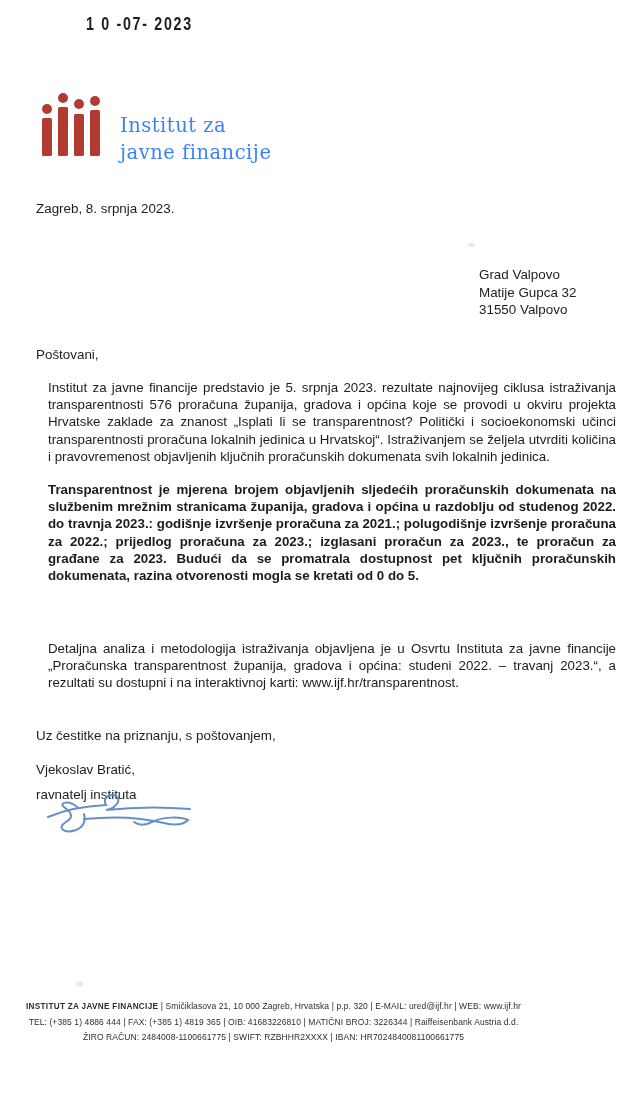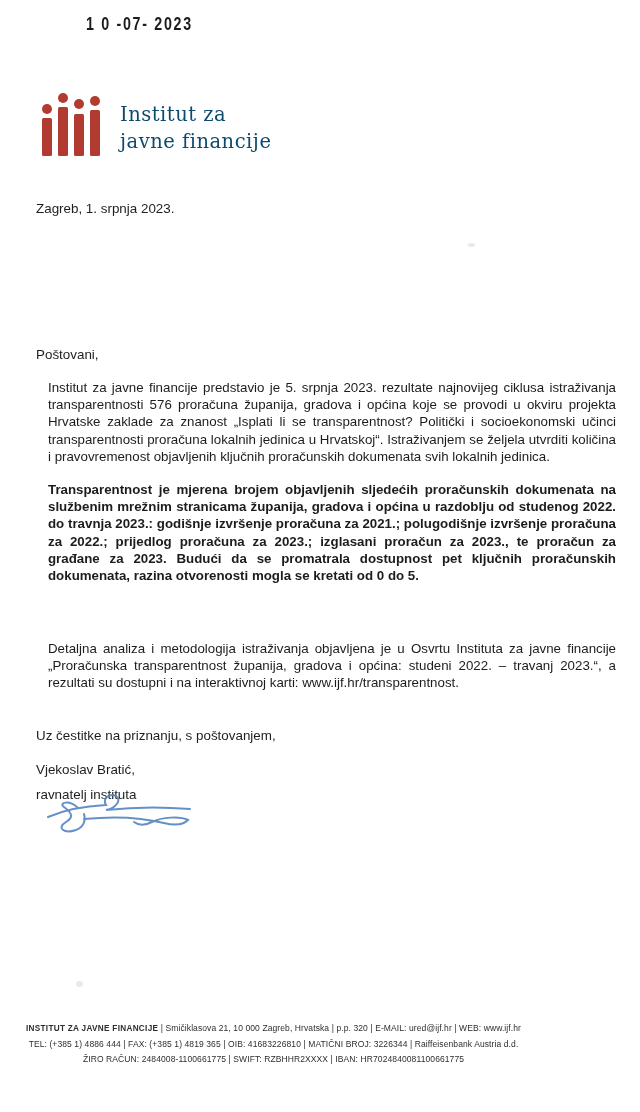--- a/index.html
+++ b/index.html
@@ -23,24 +23,24 @@
     letter-spacing: 2px;
     color: #1c1c1c;
     transform: scaleX(0.84) scaleY(1.08);
     transform-origin: left top;
     white-space: nowrap;
   }
 
   
   .logo-mark { position: absolute; top: 92px; left: 40px; width: 66px; height: 66px; }
   .logo-wordmark {
-    position: absolute; top: 101px; left: 120px;
+    position: absolute; top: 112px; left: 120px;
     font-family: "DejaVu Serif", serif;
     font-size: 19.5px; line-height: 27px;
-    color: #0c4a6e; letter-spacing: 0.5px;
+    color: #3b82f6; letter-spacing: 0.5px;
   }
 
   .dateline { position: absolute; top: 201px; left: 36px; font-size: 13.4px; }
 
   .recipient { position: absolute; top: 266px; left: 479px; font-size: 13.4px; line-height: 17.5px; }
 
   .salutation { position: absolute; top: 347px; left: 36px; font-size: 13.4px; }
 
   .para {
     position: absolute; left: 48px; width: 568px;
@@ -58,21 +58,21 @@
 
   .signature { position: absolute; top: 792px; left: 44px; width: 150px; height: 62px; }
 
   .artifact { position: absolute; background: #e9e9e9; border-radius: 50%; }
   .artifact.a1 { top: 243px; left: 468px; width: 7px; height: 4px; }
   .artifact.a2 { top: 981px; left: 76px; width: 7px; height: 6px; }
 
   .footer {
     position: absolute; top: 999px; left: 0; width: 547px;
     text-align: center; font-size: 8.7px; line-height: 14.8px;
-    color: #2e2e2e; letter-spacing: 0.1px; margin-top: 22px;
+    color: #2e2e2e; letter-spacing: 0.1px;
   }
   .footer .org { font-weight: 700; font-size: 8.2px; letter-spacing: 0.3px; }
   .footer .small-line { font-size: 8.5px; }
 </style>
 </head>
 <body>
 
 <div class="page">
 
   <div class="stamp">1 0 -07- 2023</div>
@@ -88,24 +88,29 @@
       <circle cx="55" cy="9" r="5"></circle>
       <rect x="50" y="18" width="10" height="46" rx="1.5"></rect>
     </g>
   </svg>
 
   <div class="logo-wordmark">
     <div>Institut za</div>
     <div>javne financije</div>
   </div>
 
-  <div class="dateline">Zagreb, 1. srpnja 2023.</div>
+  <div class="dateline">Zagreb, 8. srpnja 2023.</div>
 
   <div class="artifact a1"></div>
 
+  <div class="recipient">
+    <div>Grad Valpovo</div>
+    <div>Matije Gupca 32</div>
+    <div>31550 Valpovo</div>
+  </div>
 
   <div class="salutation">Poštovani,</div>
 
   <p class="para p1">Institut za javne financije predstavio je 5. srpnja 2023. rezultate najnovijeg ciklusa istraživanja transparentnosti 576 proračuna županija, gradova i općina koje se provodi u okviru projekta Hrvatske zaklade za znanost „Isplati li se transparentnost? Politički i socioekonomski učinci transparentnosti proračuna lokalnih jedinica u Hrvatskoj“. Istraživanjem se željela utvrditi količina i pravovremenost objavljenih ključnih proračunskih dokumenata svih lokalnih jedinica.</p>
   <p class="para p2">Transparentnost je mjerena brojem objavljenih sljedećih proračunskih dokumenata na službenim mrežnim stranicama županija, gradova i općina u razdoblju od studenog 2022. do travnja 2023.: godišnje izvršenje proračuna za 2021.; polugodišnje izvršenje proračuna za 2022.; prijedlog proračuna za 2023.; izglasani proračun za 2023., te proračun za građane za 2023. Budući da se promatrala dostupnost pet ključnih proračunskih dokumenata, razina otvorenosti mogla se kretati od 0 do 5.</p>
   <p class="para p4">Detaljna analiza i metodologija istraživanja objavljena je u Osvrtu Instituta za javne financije „Proračunska transparentnost županija, gradova i općina: studeni 2022. – travanj 2023.“, a rezultati su dostupni i na interaktivnoj karti: www.ijf.hr/transparentnost.</p>
 
   <div class="closing">Uz čestitke na priznanju, s poštovanjem,</div>
   <div class="signer-name">Vjekoslav Bratić,</div>
   <div class="signer-title">ravnatelj instituta</div>

